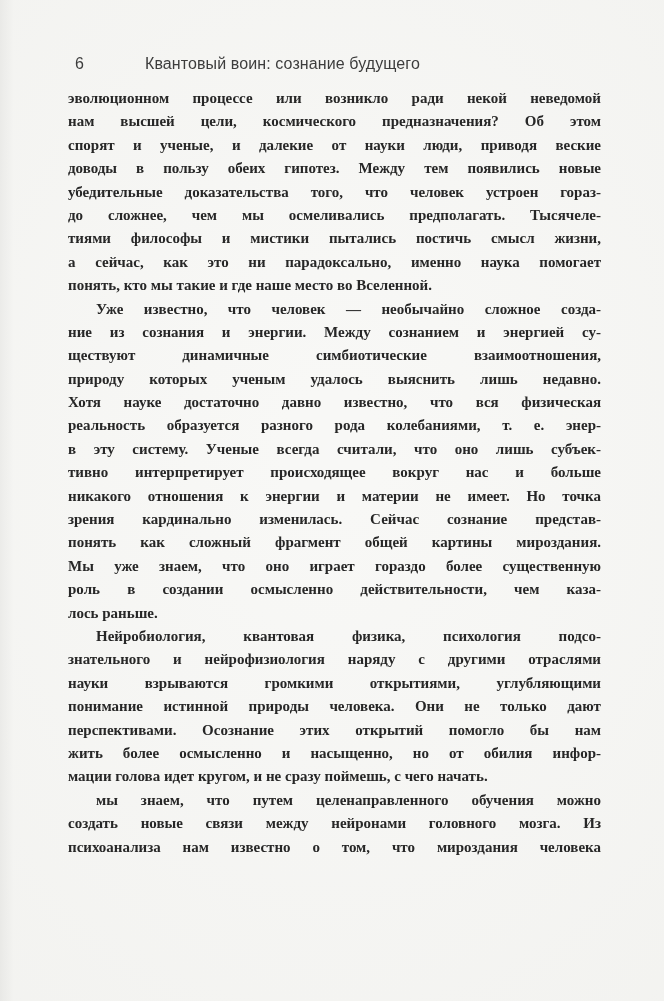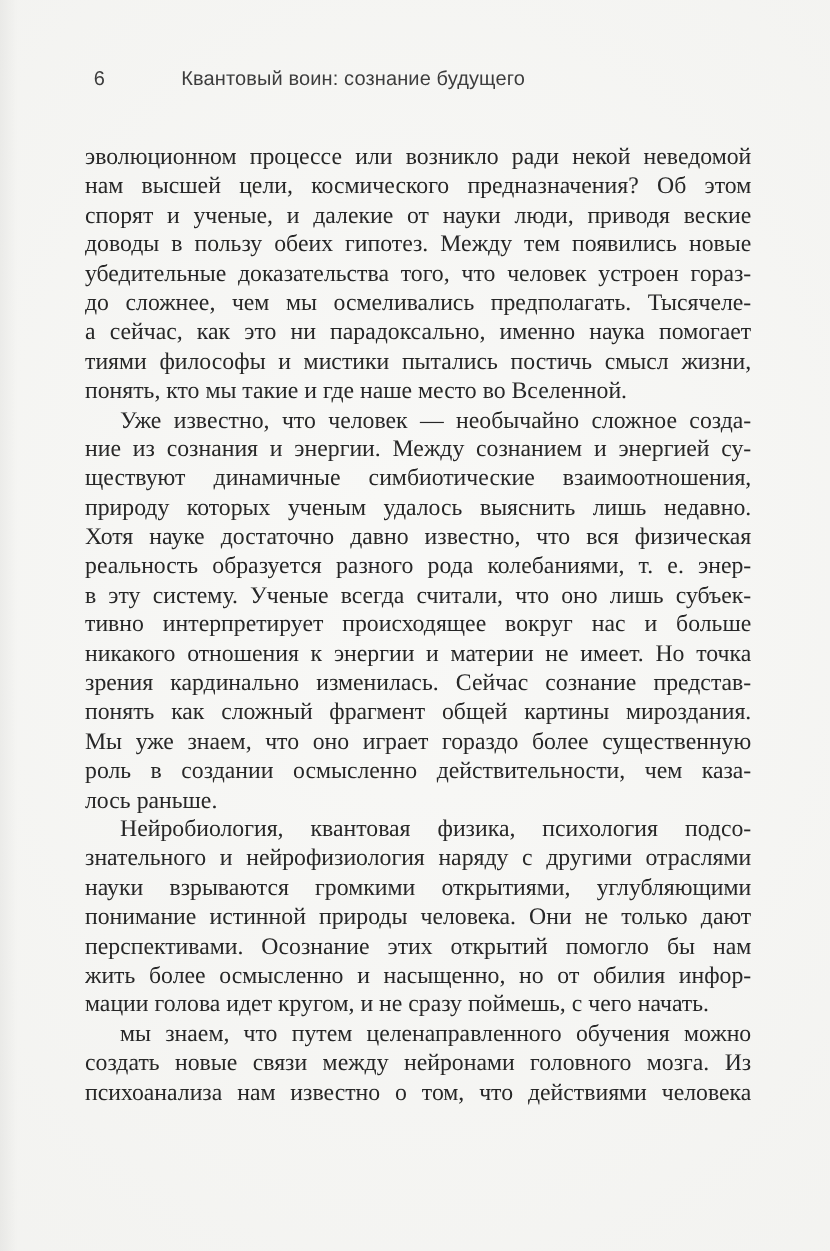--- a/index.html
+++ b/index.html
@@ -41,25 +41,26 @@
     top: 0;
   }
   .running-title {
     position: absolute;
     left: 70px;
     top: 0;
     letter-spacing: 0.1px;
   }
   .body-text {
     position: absolute;
-    top: 114px;
+    top: 87px;
     left: 68px;
     width: 533px;
     color: var(--ink);
-    font-size: 19px;
+    font-size: 15px;
+    font-weight: bold;
   }
   .para { margin: 0; padding: 0; }
   .line {
     text-align: justify;
     text-align-last: justify;
     line-height: 23.4px;
     height: 23.4px;
     overflow: hidden;
     white-space: normal;
   }
@@ -79,22 +80,22 @@
     <span class="running-title">Квантовый воин: сознание будущего</span>
   </div>
   <div class="body-text" id="body-text">
       <div class="para">
         <div class="line">эволюционном процессе или возникло ради некой неведомой</div>
         <div class="line">нам высшей цели, космического предназначения? Об этом</div>
         <div class="line">спорят и ученые, и далекие от науки люди, приводя веские</div>
         <div class="line">доводы в пользу обеих гипотез. Между тем появились новые</div>
         <div class="line">убедительные доказательства того, что человек устроен гораз-</div>
         <div class="line">до сложнее, чем мы осмеливались предполагать. Тысячеле-</div>
+        <div class="line">тиями философы и мистики пытались постичь смысл жизни,</div>
         <div class="line">а сейчас, как это ни парадоксально, именно наука помогает</div>
-        <div class="line">тиями философы и мистики пытались постичь смысл жизни,</div>
         <div class="line no-just">понять, кто мы такие и где наше место во Вселенной.</div>
       </div>
       <div class="para indent">
         <div class="line">Уже известно, что человек — необычайно сложное созда-</div>
         <div class="line">ние из сознания и энергии. Между сознанием и энергией су-</div>
         <div class="line">ществуют динамичные симбиотические взаимоотношения,</div>
         <div class="line">природу которых ученым удалось выяснить лишь недавно.</div>
         <div class="line">Хотя науке достаточно давно известно, что вся физическая</div>
         <div class="line">реальность образуется разного рода колебаниями, т. е. энер-</div>
         <div class="line">в эту систему. Ученые всегда считали, что оно лишь субъек-</div>
@@ -111,16 +112,16 @@
         <div class="line">знательного и нейрофизиология наряду с другими отраслями</div>
         <div class="line">науки взрываются громкими открытиями, углубляющими</div>
         <div class="line">понимание истинной природы человека. Они не только дают</div>
         <div class="line">перспективами. Осознание этих открытий помогло бы нам</div>
         <div class="line">жить более осмысленно и насыщенно, но от обилия инфор-</div>
         <div class="line no-just">мации голова идет кругом, и не сразу поймешь, с чего начать.</div>
       </div>
       <div class="para indent">
         <div class="line">мы знаем, что путем целенаправленного обучения можно</div>
         <div class="line">создать новые связи между нейронами головного мозга. Из</div>
-        <div class="line">психоанализа нам известно о том, что действиями человека</div>
+        <div class="line">психоанализа нам известно о том, что мироздания человека</div>
       </div>
     </div>
 </div>
 
 </body></html>

